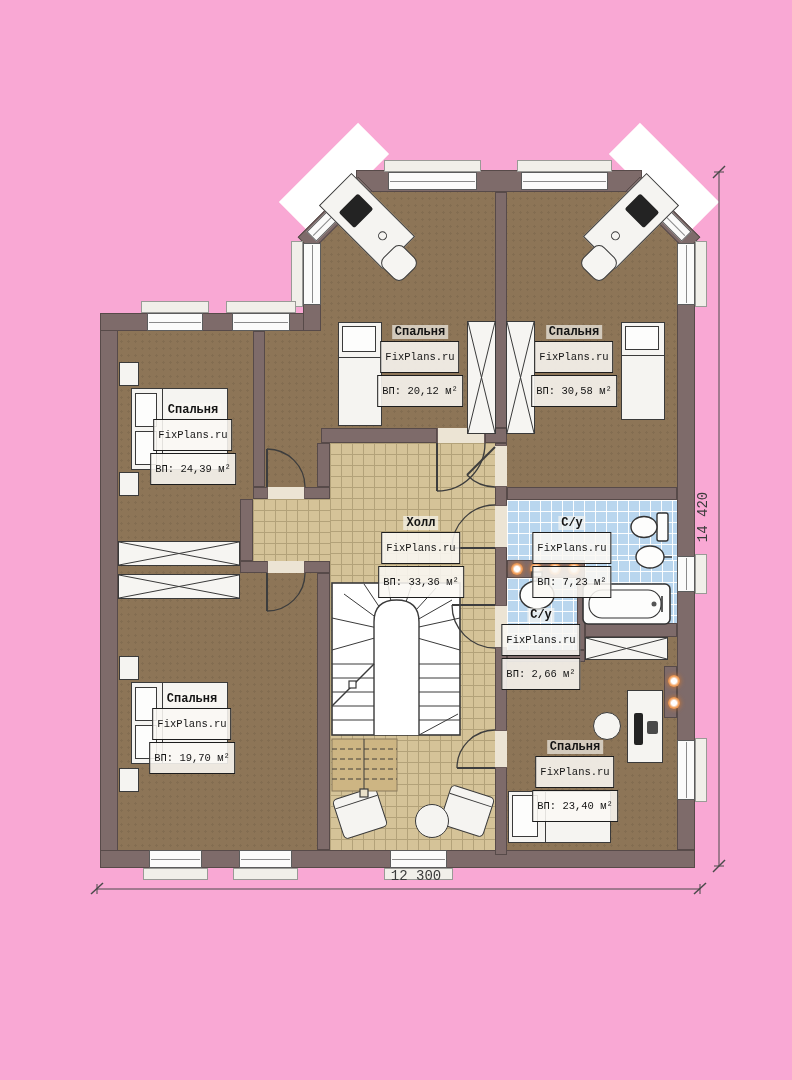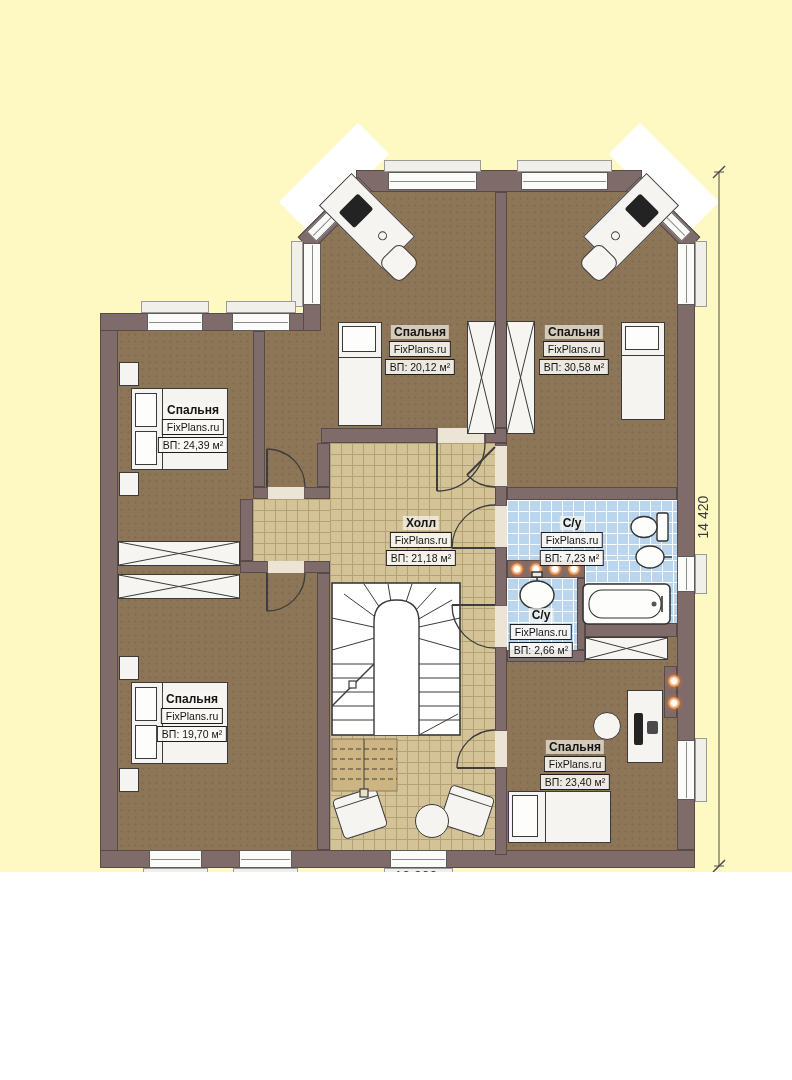--- a/index.html
+++ b/index.html
@@ -1,17 +1,17 @@
 <!DOCTYPE html>
 <html><head>
 <meta charset="utf-8">
 <style>
   html,body{margin:0;padding:0;background:#fff;}
-  #plan{position:relative;width:792px;height:872px;background:#fef9c3;overflow:hidden;
-        font-family:Liberation Sans, sans-serif;}
+  #plan{position:relative;width:792px;height:1080px;background:#f9a8d4;overflow:hidden;
+        font-family:Liberation Mono, monospace;}
   #plan *{box-sizing:border-box;}
   .abs{position:absolute;}
   
   .floor{background-color:#8d7557;background-image:radial-gradient(rgba(0,0,0,.07) 1px,transparent 1.4px);background-size:7px 7px;z-index:1;}
   .tile{background-color:#d5c398;background-image:linear-gradient(#b3a279 1px,transparent 1px),linear-gradient(90deg,#b3a279 1px,transparent 1px);background-size:11px 11px;z-index:2;}
   .btile{background-color:#b9d6ee;background-image:linear-gradient(rgba(255,255,255,.95) 1px,transparent 1px),linear-gradient(90deg,rgba(255,255,255,.95) 1px,transparent 1px);background-size:11px 11px;z-index:2;}
   .mask{background:#fff;z-index:3;}
   
   .wall{background:#7e6b6a;box-shadow:inset 0 0 0 1px #574a49;z-index:4;}
   .gap{background:#ece4d4;z-index:5;border-left:1px solid #6b5b5a;border-right:1px solid #6b5b5a;}
@@ -32,21 +32,21 @@
   .dark{position:absolute;background:#232323;border-radius:2px;}
   .spot{position:absolute;width:12px;height:12px;border-radius:50%;z-index:9;
         background:radial-gradient(circle,#ffffff 0 30%,#f2a361 55%,#cf6a1f 100%);
         box-shadow:0 0 4px 1px rgba(224,122,42,.6);}
   
   .roomlabel{position:absolute;display:flex;flex-direction:column;align-items:center;gap:2px;
              transform:translateX(-50%);z-index:12;}
   .rname{font-weight:bold;font-size:12px;color:#141414;background:rgba(249,247,243,.65);
          padding:0 3px;line-height:14px;white-space:nowrap;}
   .rbox{font-size:10.5px;color:#141414;border:1.1px solid #1d1d1d;background:rgba(250,248,244,.88);
-        padding:0 4px;line-height:14px;white-space:nowrap;}
+        padding:8px 4px;line-height:14px;white-space:nowrap;}
   .dimtext{position:absolute;font-size:14px;color:#3b3b3b;z-index:12;text-align:center;}
   #svg-overlay{position:absolute;left:0;top:0;z-index:10;pointer-events:none;}
 </style>
 </head>
 <body>
 
 <div id="plan">
 
   <div class="abs floor" style="left:321px;top:188px;width:356px;height:143px;"></div>
   <div class="abs floor" style="left:118px;top:331px;width:559px;height:519px;"></div>
@@ -307,21 +307,21 @@
     <div class="rbox">ВП: 30,58 м²</div>
   </div>
   <div class="roomlabel" style="left:193px;top:403px;">
     <div class="rname">Спальня</div>
     <div class="rbox">FixPlans.ru</div>
     <div class="rbox">ВП: 24,39 м²</div>
   </div>
   <div class="roomlabel" style="left:421px;top:516px;">
     <div class="rname">Холл</div>
     <div class="rbox">FixPlans.ru</div>
-    <div class="rbox">ВП: 21,18 м²</div>
+    <div class="rbox">ВП: 33,36 м²</div>
   </div>
   <div class="roomlabel" style="left:572px;top:516px;">
     <div class="rname">С/у</div>
     <div class="rbox">FixPlans.ru</div>
     <div class="rbox">ВП: 7,23 м²</div>
   </div>
   <div class="roomlabel" style="left:541px;top:608px;">
     <div class="rname">С/у</div>
     <div class="rbox">FixPlans.ru</div>
     <div class="rbox">ВП: 2,66 м²</div>

